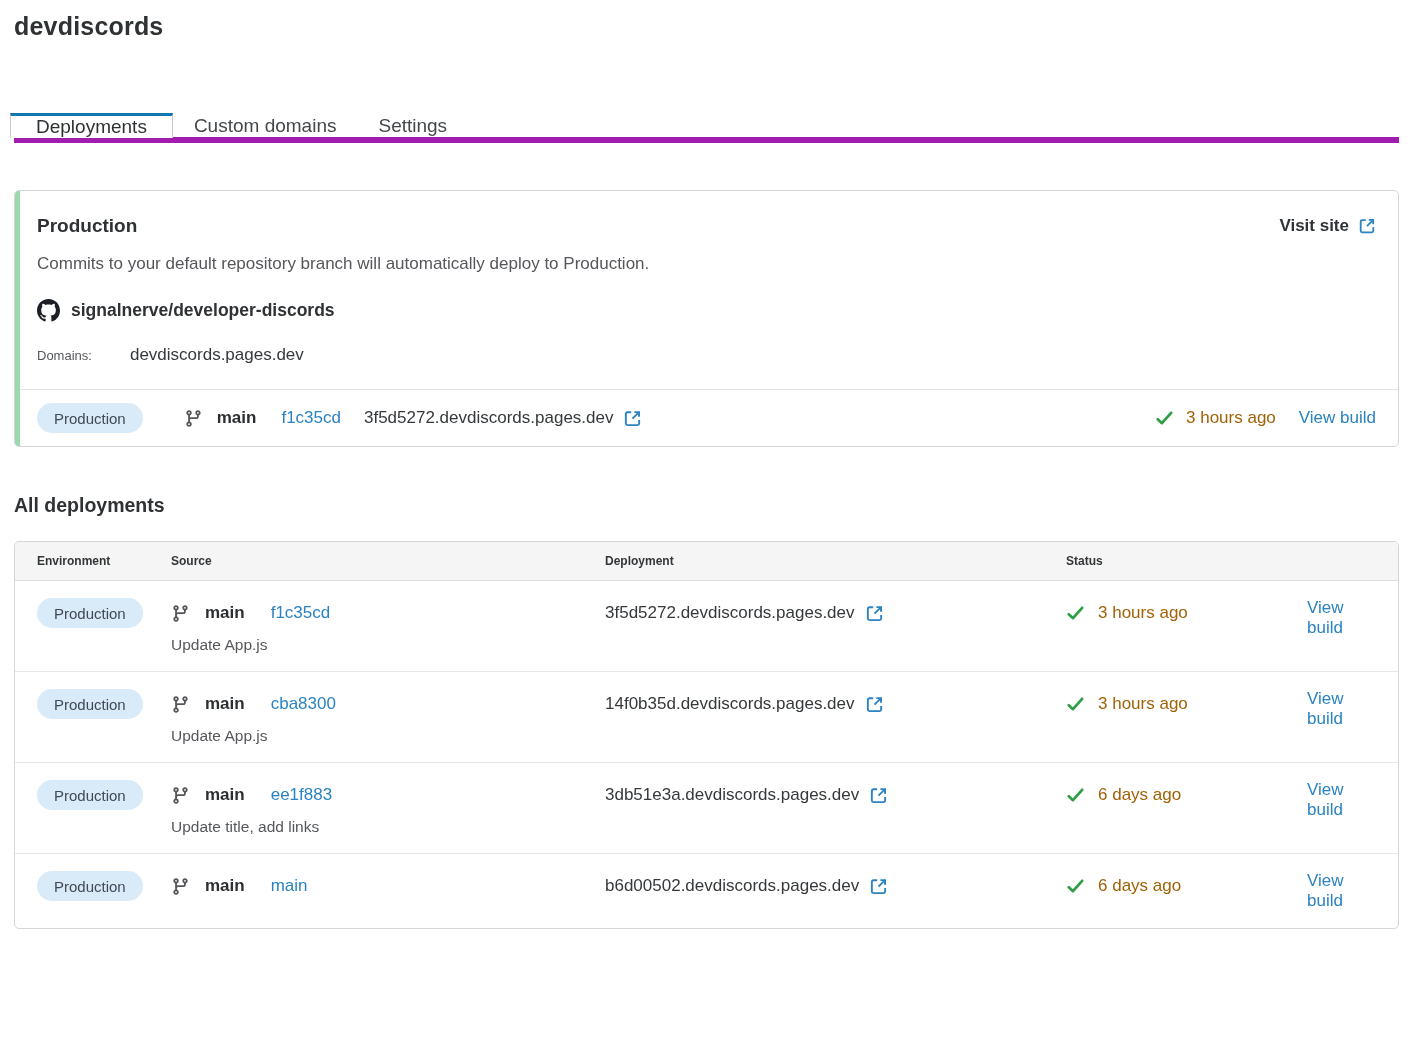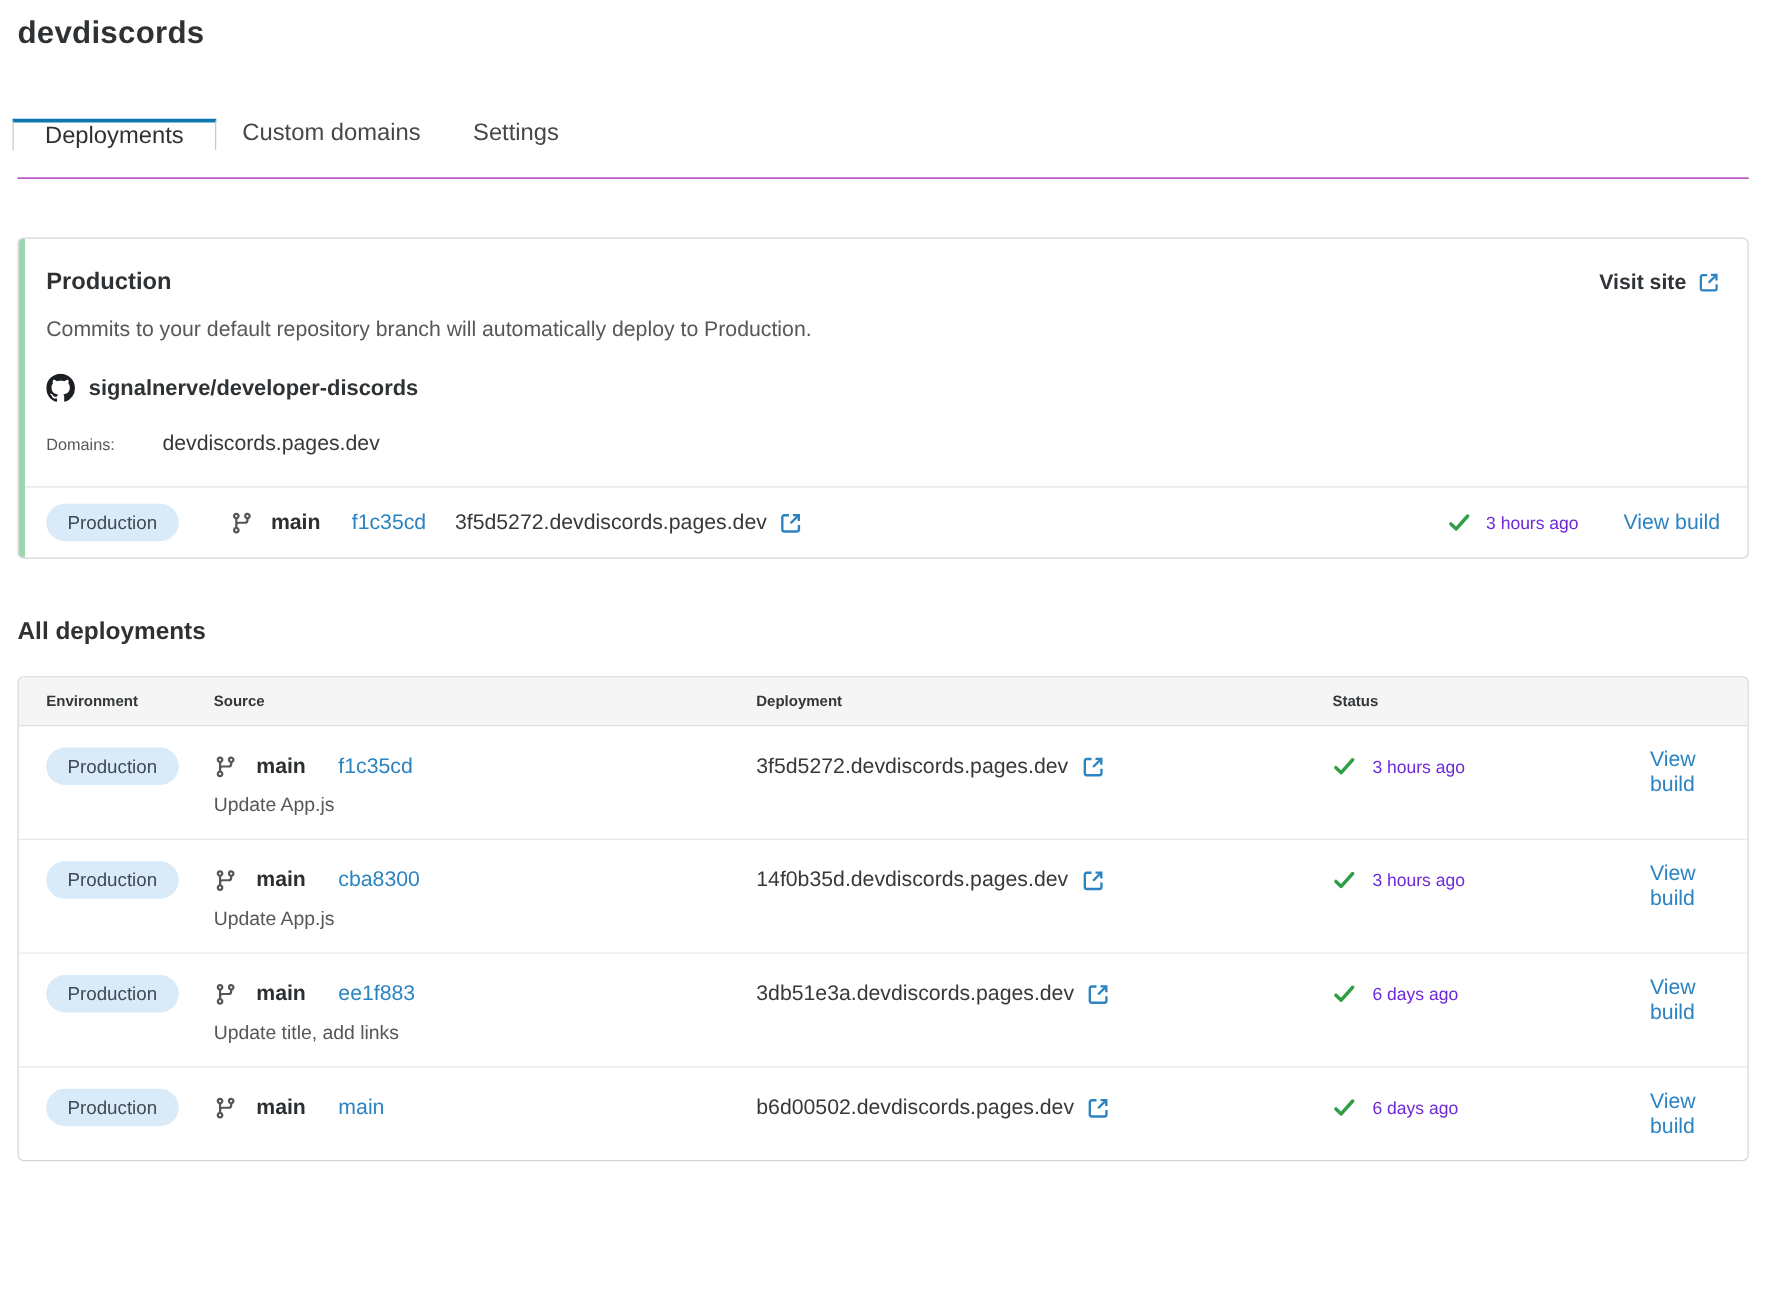--- a/index.html
+++ b/index.html
@@ -23,23 +23,23 @@
     font-family:"Liberation Sans",sans-serif;
     color:var(--text_primary);
   }
   .page{width:1413px;padding:12px 14px 0 14px;}
 
   
   .page-title{font-size:25px;font-weight:700;color:var(--heading);letter-spacing:.2px;}
 
   
   .tabs{
-    display:flex;align-items:center;
+    display:flex;align-items:flex-end;
     margin-top:30px;height:72px;
-    border-bottom:1px solid #a21caf;
+    border-bottom:6px solid #a21caf;
     position:relative;
   }
   .tab{
     display:flex;align-items:center;
     font-size:19px;color:#45484b;cursor:pointer;
     padding:0 21px;
   }
   .tab.active{
     margin-left:-4px;margin-bottom:-1px;
     background:#fff;
@@ -91,22 +91,22 @@
   .link{color:var(--link_blue);text-decoration:none;font-size:17px;cursor:pointer;}
   .deploy-url{color:var(--text_primary);text-decoration:none;font-size:17px;cursor:pointer;}
   .ext-icon{display:inline-flex;align-items:center;cursor:pointer;}
 
   .card-row .branch-icon{margin-left:41px;}
   .card-row .branch-name{margin-left:14px;}
   .card-row .commit{margin-left:25px;}
   .card-row .deploy-url{margin-left:23px;}
   .card-row .ext-icon{margin-left:10px;}
   .status-group{margin-left:auto;display:flex;align-items:center;}
-  .status-time{font-size:14px;color:#6d28d9;margin-left:12px;}
-  .view-build{font-size:17px;margin-left:36px;}
+  .status-time{font-size:17px;color:#a16207;margin-left:12px;}
+  .view-build{font-size:17px;margin-left:23px;}
 
   
   .section-title{margin-top:47px;font-size:19.5px;font-weight:700;color:var(--heading);}
 
   .table{
     margin-top:24px;
     border:1px solid var(--border_gray);
     border-radius:5px;overflow:hidden;
   }
   .grid{

